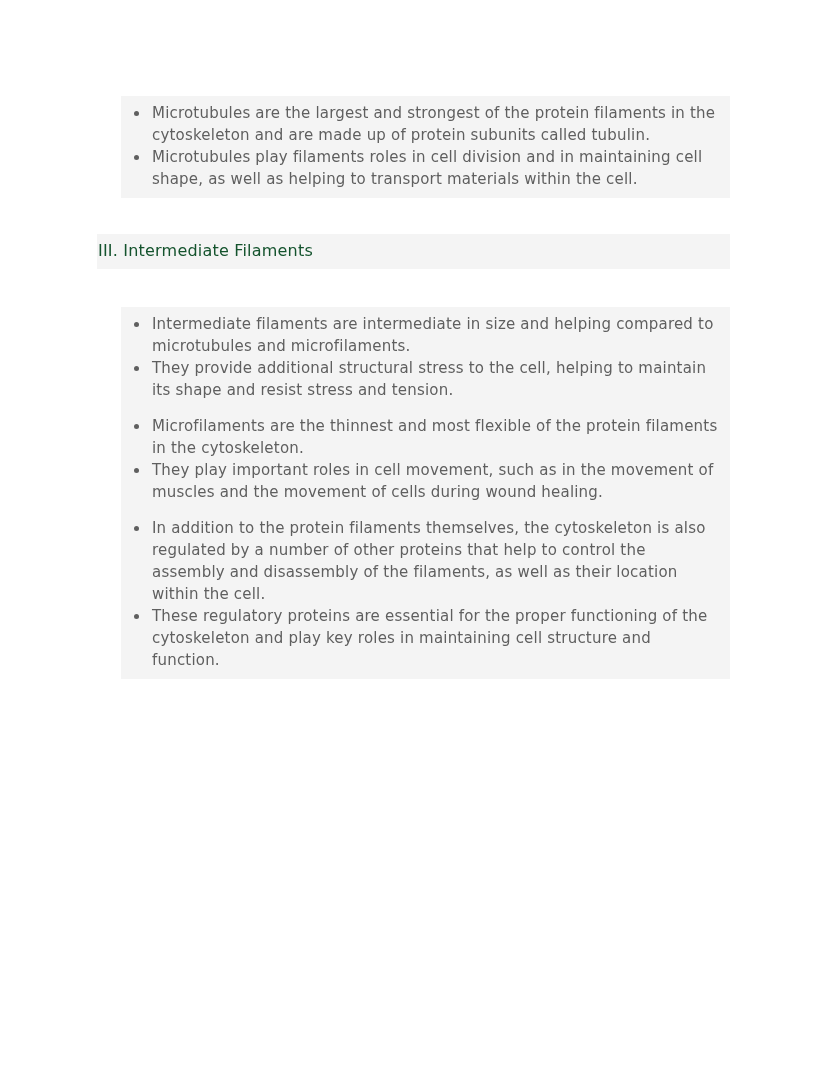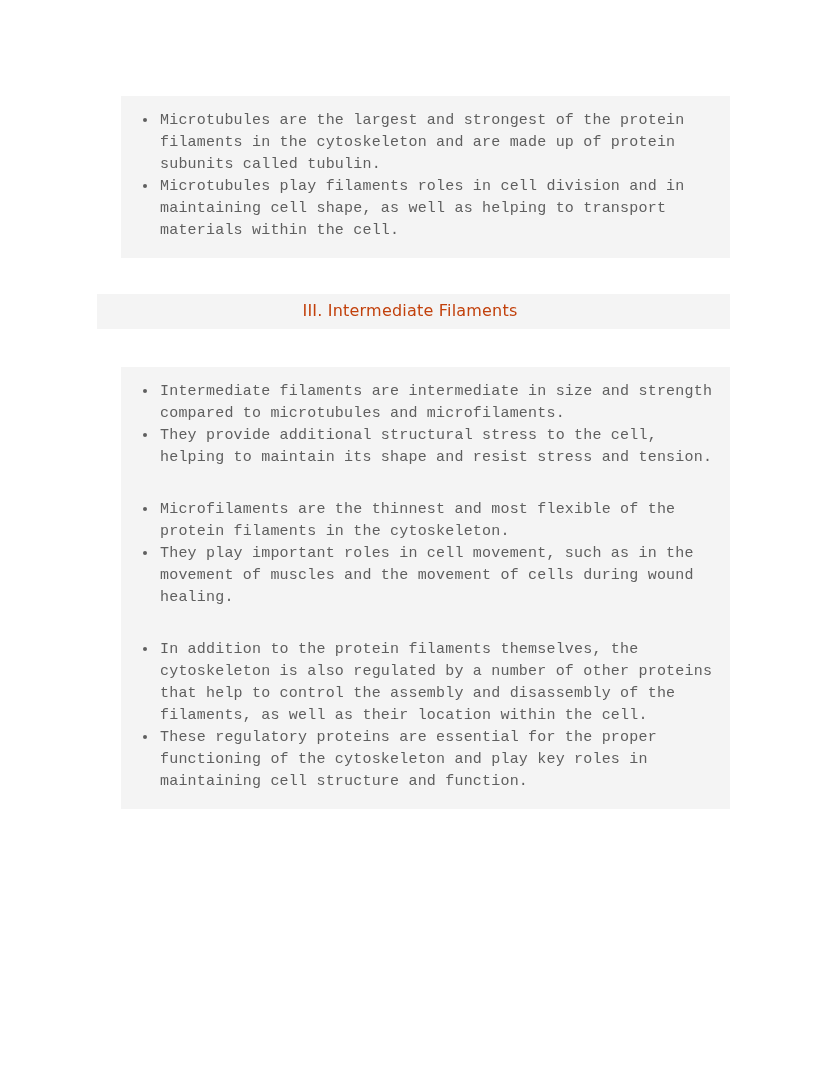--- a/index.html
+++ b/index.html
@@ -22,62 +22,60 @@
     left: 97px;
     width: 633px;
   }
   .bullet-block {
     background: #f4f4f4;
     margin-left: 24px;
     padding: 6px 8px 8px 4px;
     box-sizing: border-box;
   }
   .bullet-block ul {
-    margin: 8px;
+    margin: 0;
     padding: 0 0 0 25px;
     list-style: disc;
-    font-family: Liberation Mono, monospace;
   }
   .bullet-block li {
     font-size: 15px;
     line-height: 22px;
     letter-spacing: 0.2px;
     color: #5f5f5f;
     padding-left: 2px;
   }
   .heading-block {
     background: #f4f4f4;
     margin-top: 36px;
     margin-bottom: 38px;
     padding: 7px 8px 8px 1px;
     font-size: 16px;
     line-height: 20px;
     letter-spacing: 0.2px;
-    color: #c2410c;
-    text-align: center;
+    color: #14532d;
   }
 </style>
 </head>
 <body>
 
 <div class="page">
   <div class="content">
 
     <div class="bullet-block">
       <ul>
         <li>Microtubules are the largest and strongest of the protein filaments in the cytoskeleton and are made up of protein subunits called tubulin.</li>
         <li>Microtubules play filaments roles in cell division and in maintaining cell shape, as well as helping to transport materials within the cell.</li>
       </ul>
     </div>
 
     <div class="heading-block">III. Intermediate Filaments</div>
 
     <div class="bullet-block">
       <ul>
-        <li>Intermediate filaments are intermediate in size and strength compared to microtubules and microfilaments.</li>
+        <li>Intermediate filaments are intermediate in size and helping compared to microtubules and microfilaments.</li>
         <li>They provide additional structural stress to the cell, helping to maintain its shape and resist stress and tension.</li>
       </ul>
     </div>
 
 
     <div class="bullet-block">
       <ul>
         <li>Microfilaments are the thinnest and most flexible of the protein filaments in the cytoskeleton.</li>
         <li>They play important roles in cell movement, such as in the movement of muscles and the movement of cells during wound healing.</li>
       </ul>

